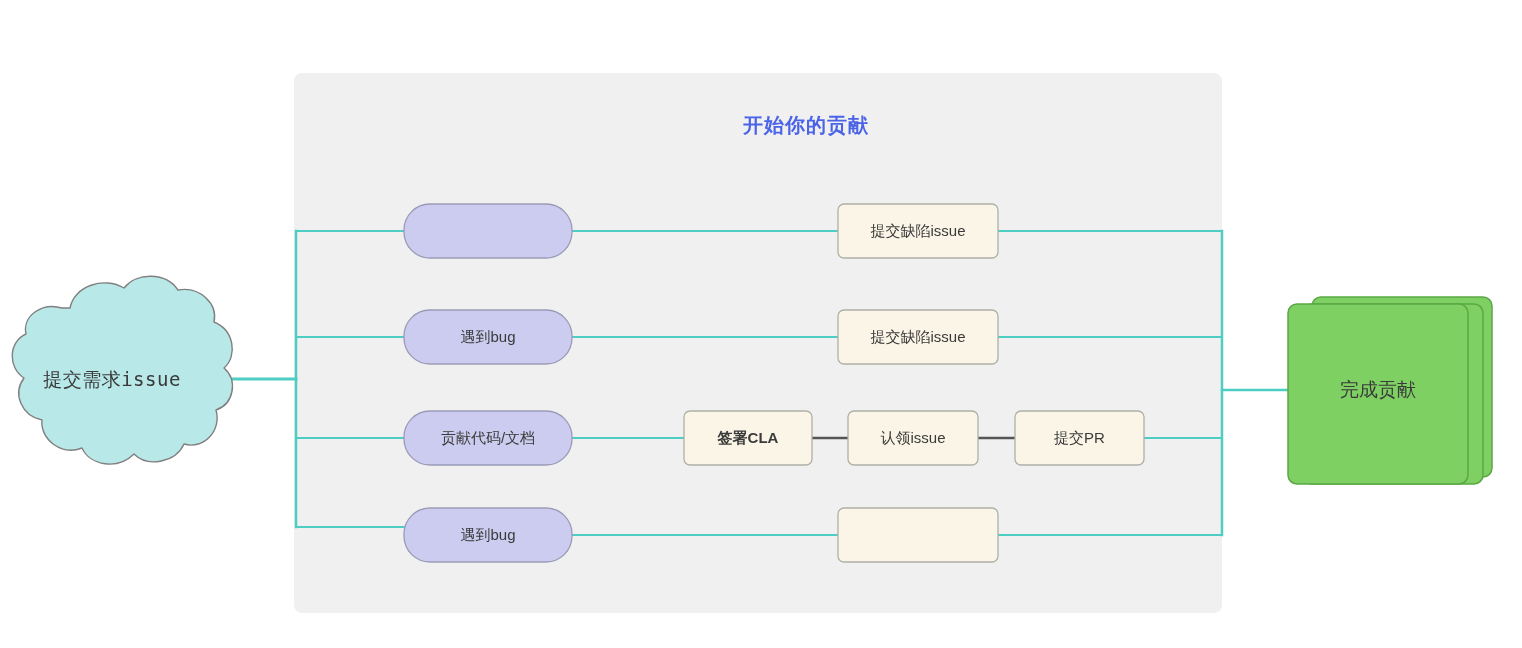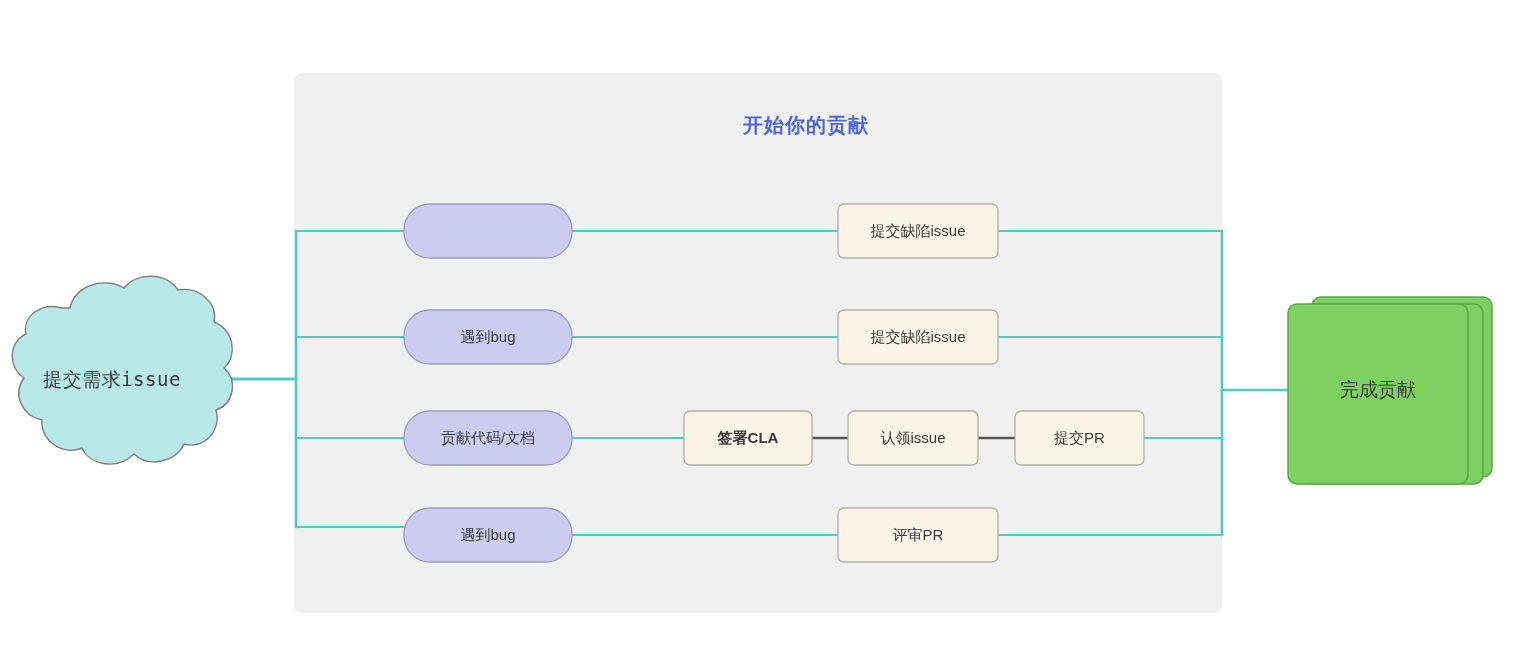--- a/index.html
+++ b/index.html
@@ -151,15 +151,14 @@
 
   <div class="node-label lbl-purple" style="left:404px; top:422px; width:168px; height:32px;">贡献代码/文档</div>
   <div class="node-label lbl-purple" style="left:404px; top:321px; width:168px; height:32px;">遇到bug</div>
   <div class="node-label lbl-purple" style="left:404px; top:519px; width:168px; height:32px;">遇到bug</div>
 
   <div class="node-label lbl-cream" style="left:838px; top:215px; width:160px; height:32px;">提交缺陷issue</div>
   <div class="node-label lbl-cream" style="left:838px; top:321px; width:160px; height:32px;">提交缺陷issue</div>
   <div class="node-label lbl-cream" style="left:684px; top:422px; width:128px; height:32px;font-weight:bold;">签署CLA</div>
   <div class="node-label lbl-cream" style="left:848px; top:422px; width:130px; height:32px;">认领issue</div>
   <div class="node-label lbl-cream" style="left:1015px; top:422px; width:129px; height:32px;">提交PR</div>
-  <div class="node-label lbl-cream" style="left:838px; top:519px; width:160px; height:32px;">评审PR</div>
 
 </div>
 
 </body></html>

